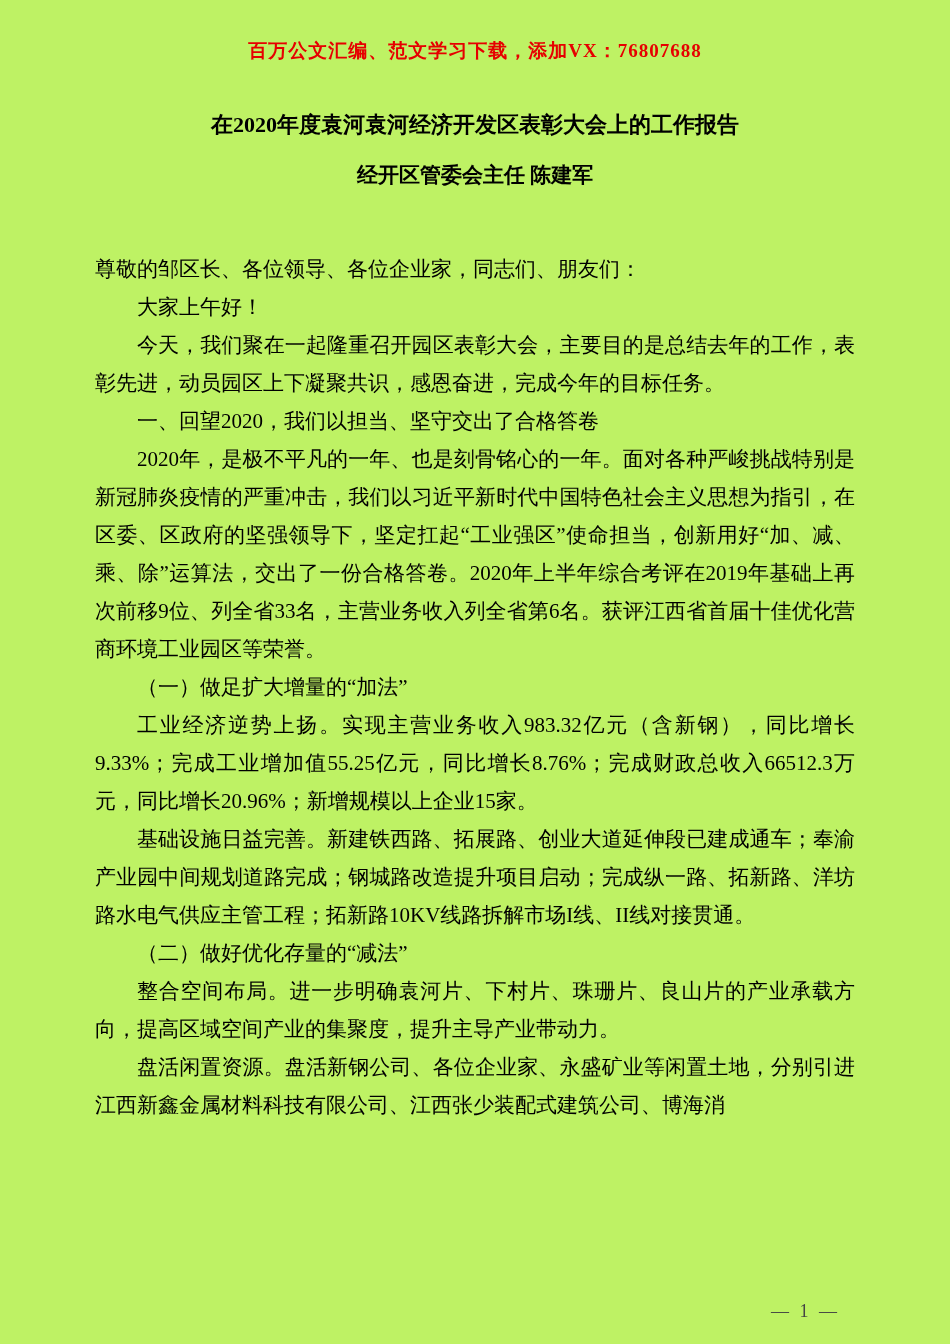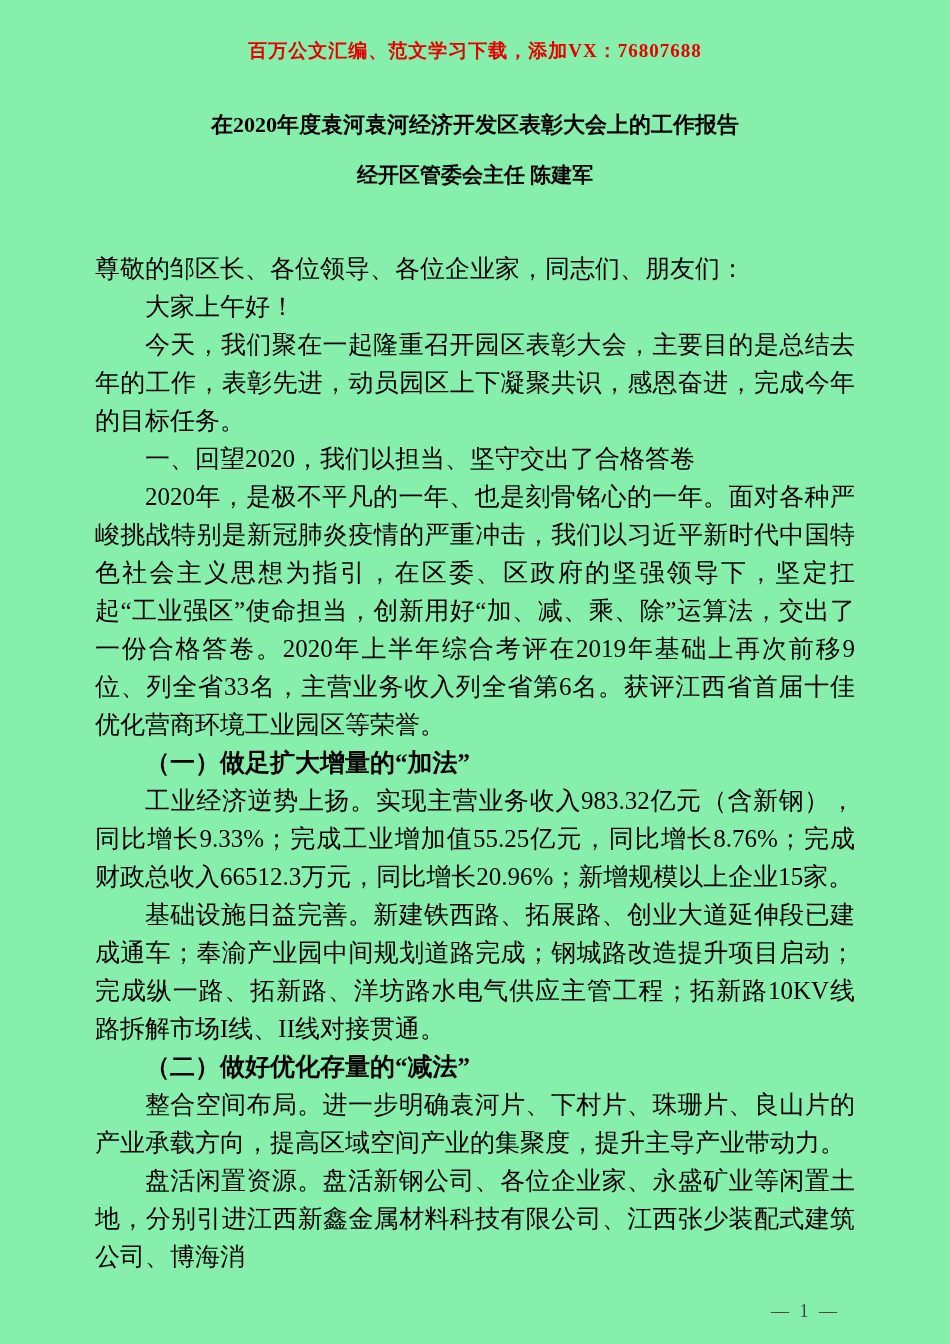--- a/index.html
+++ b/index.html
@@ -5,21 +5,21 @@
   html, body {
     margin: 0;
     padding: 0;
     background: #ffffff;
     font-family: "Liberation Serif", "DejaVu Serif", serif;
   }
   .page {
     position: relative;
     width: 950px;
     height: 1344px;
-    background: #86efac;
+    background: #bef264;
     box-sizing: border-box;
     padding: 38px 95px 0 95px;
     overflow: hidden;
   }
   .watermark {
     text-align: center;
     font-size: 19px;
     font-weight: 700;
     color: #e60000;
     margin: 0 0 42px 0;
@@ -42,33 +42,33 @@
     margin: 12px;
   }
   .doc-date {
     font-size: 21px;
     font-weight: 700;
     line-height: 38px;
     margin: 0;
   }
   .body-text {
     margin-top: 56px;
-    font-size: 25px;
+    font-size: 21px;
     line-height: 38px;
     color: #000000;
     text-align: justify;
   }
   .body-text p {
     margin: 0;
   }
   .indent {
     text-indent: 2em;
   }
   .bold {
-    font-weight: 700;
+    font-weight: 400;
   }
   .page-number {
     position: absolute;
     right: 110px;
     bottom: 22px;
     font-size: 18px;
     color: #444444;
     letter-spacing: 3px;
   }
 </style>

